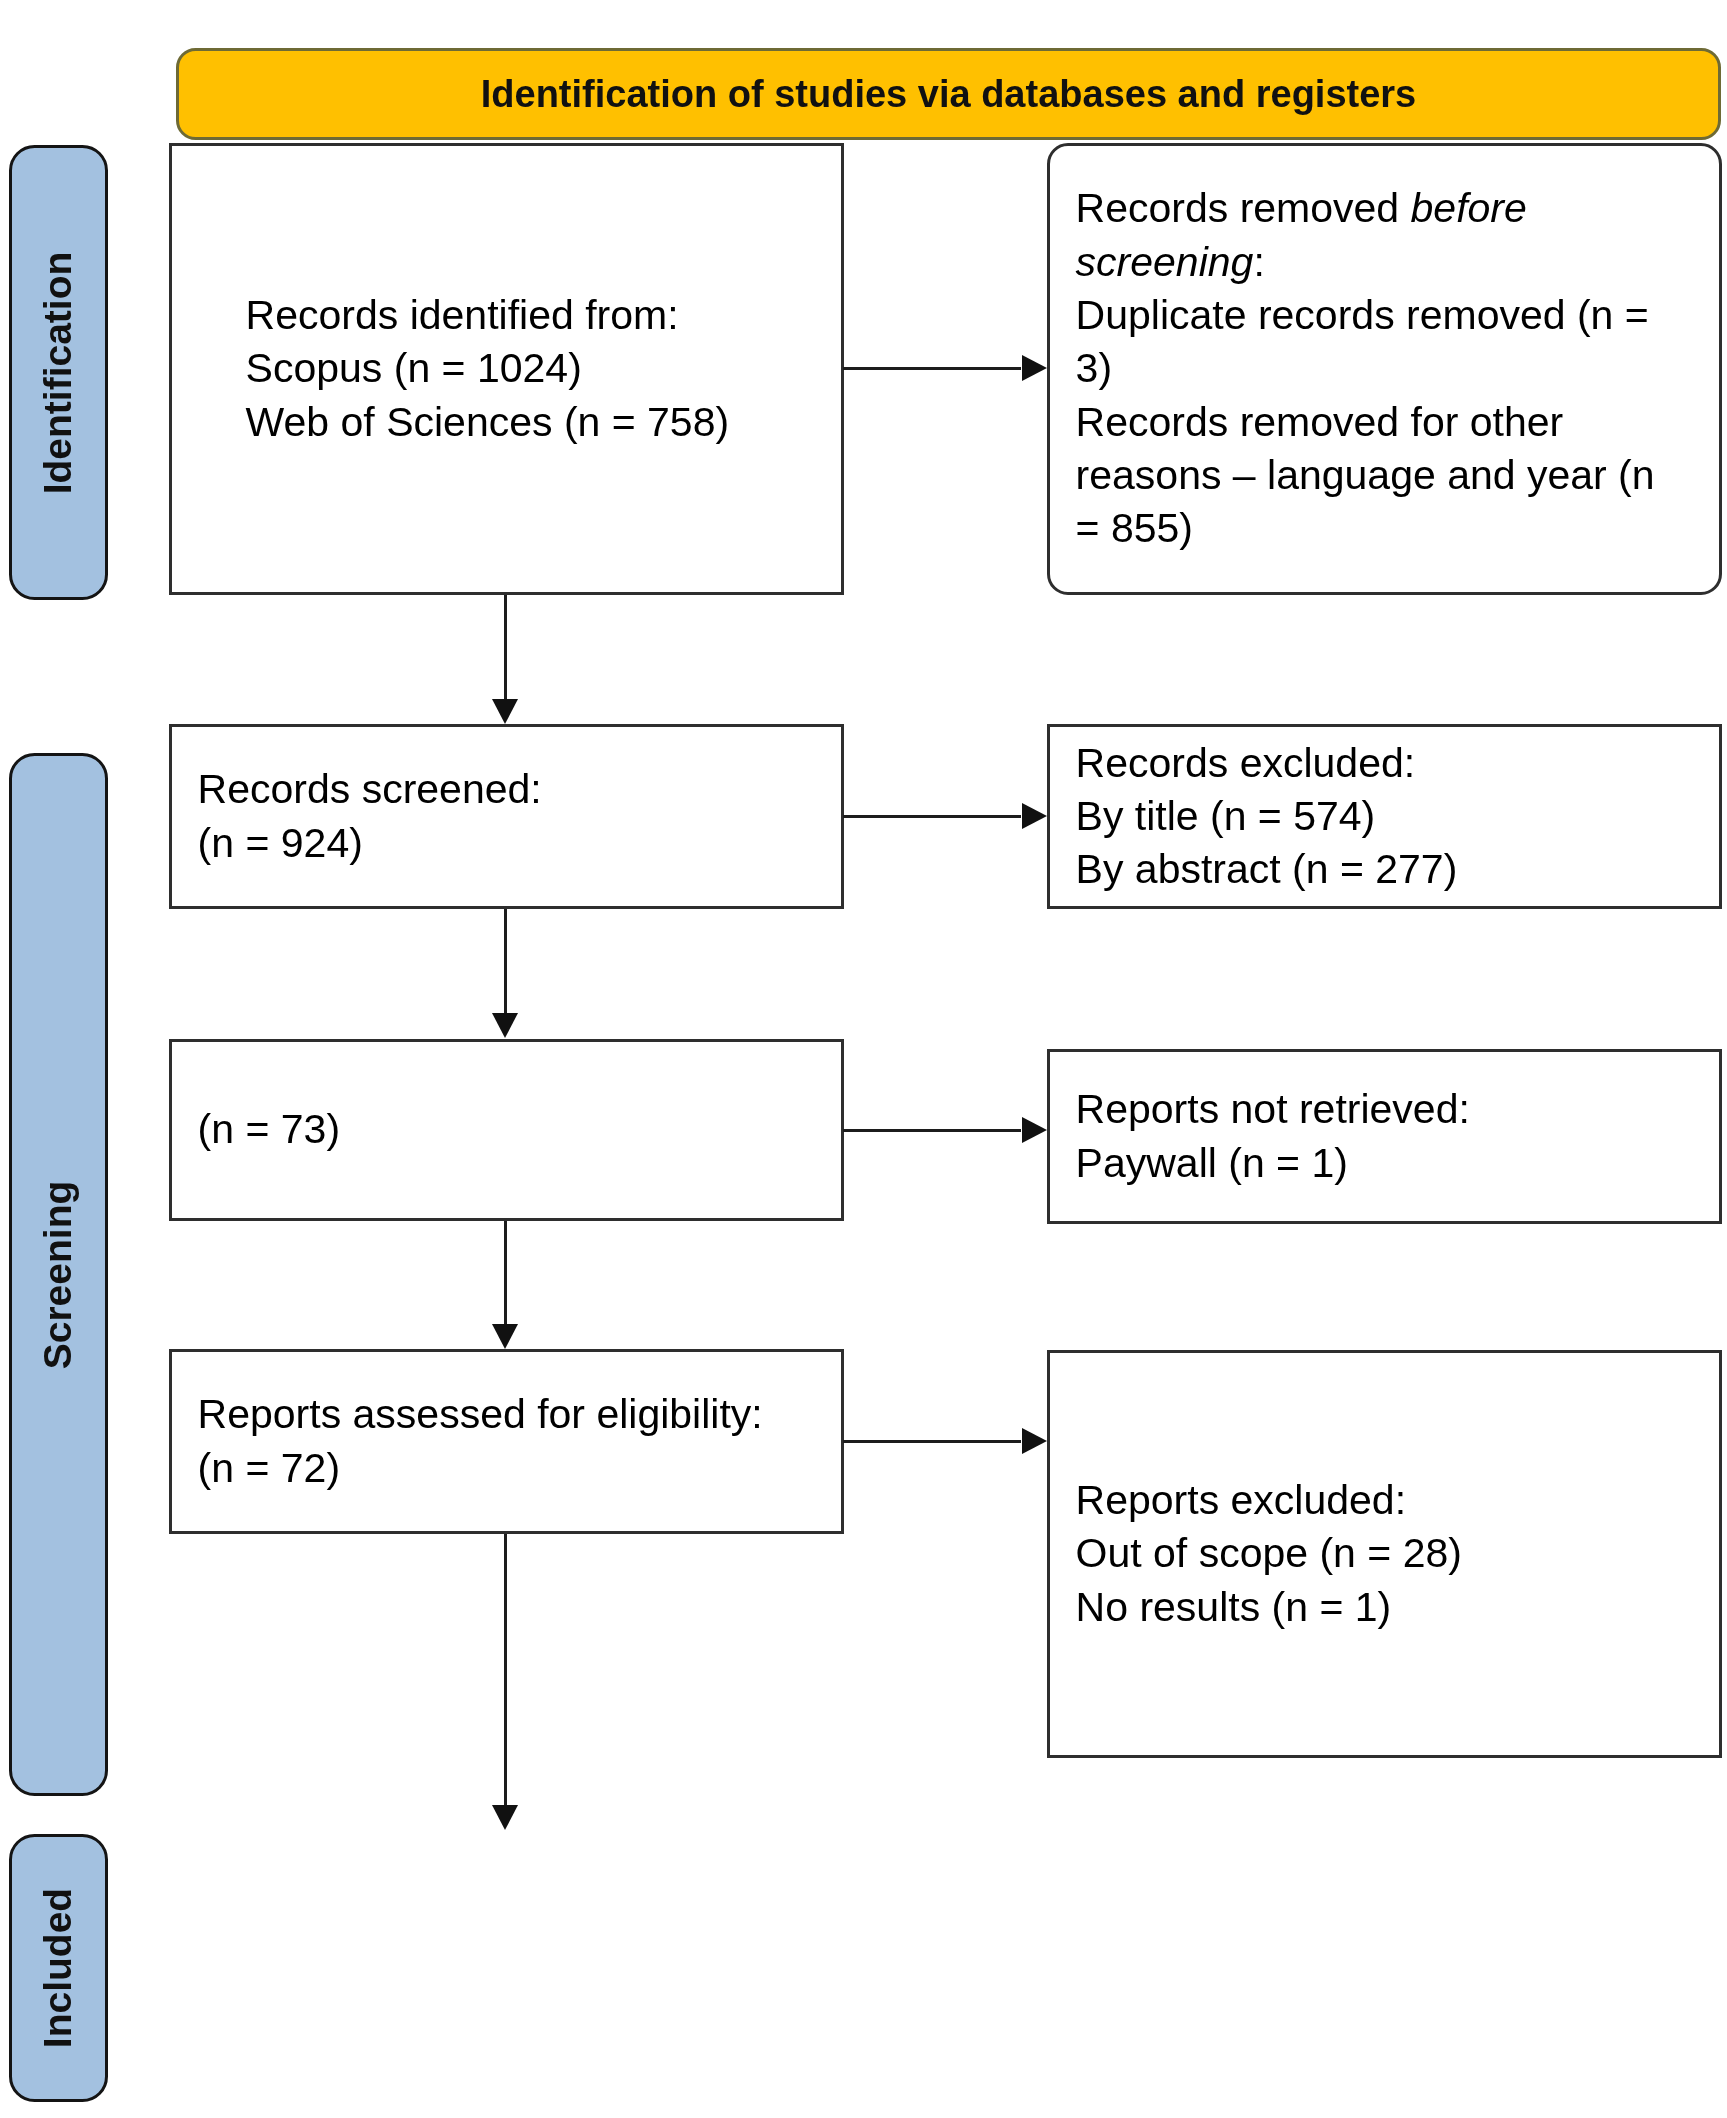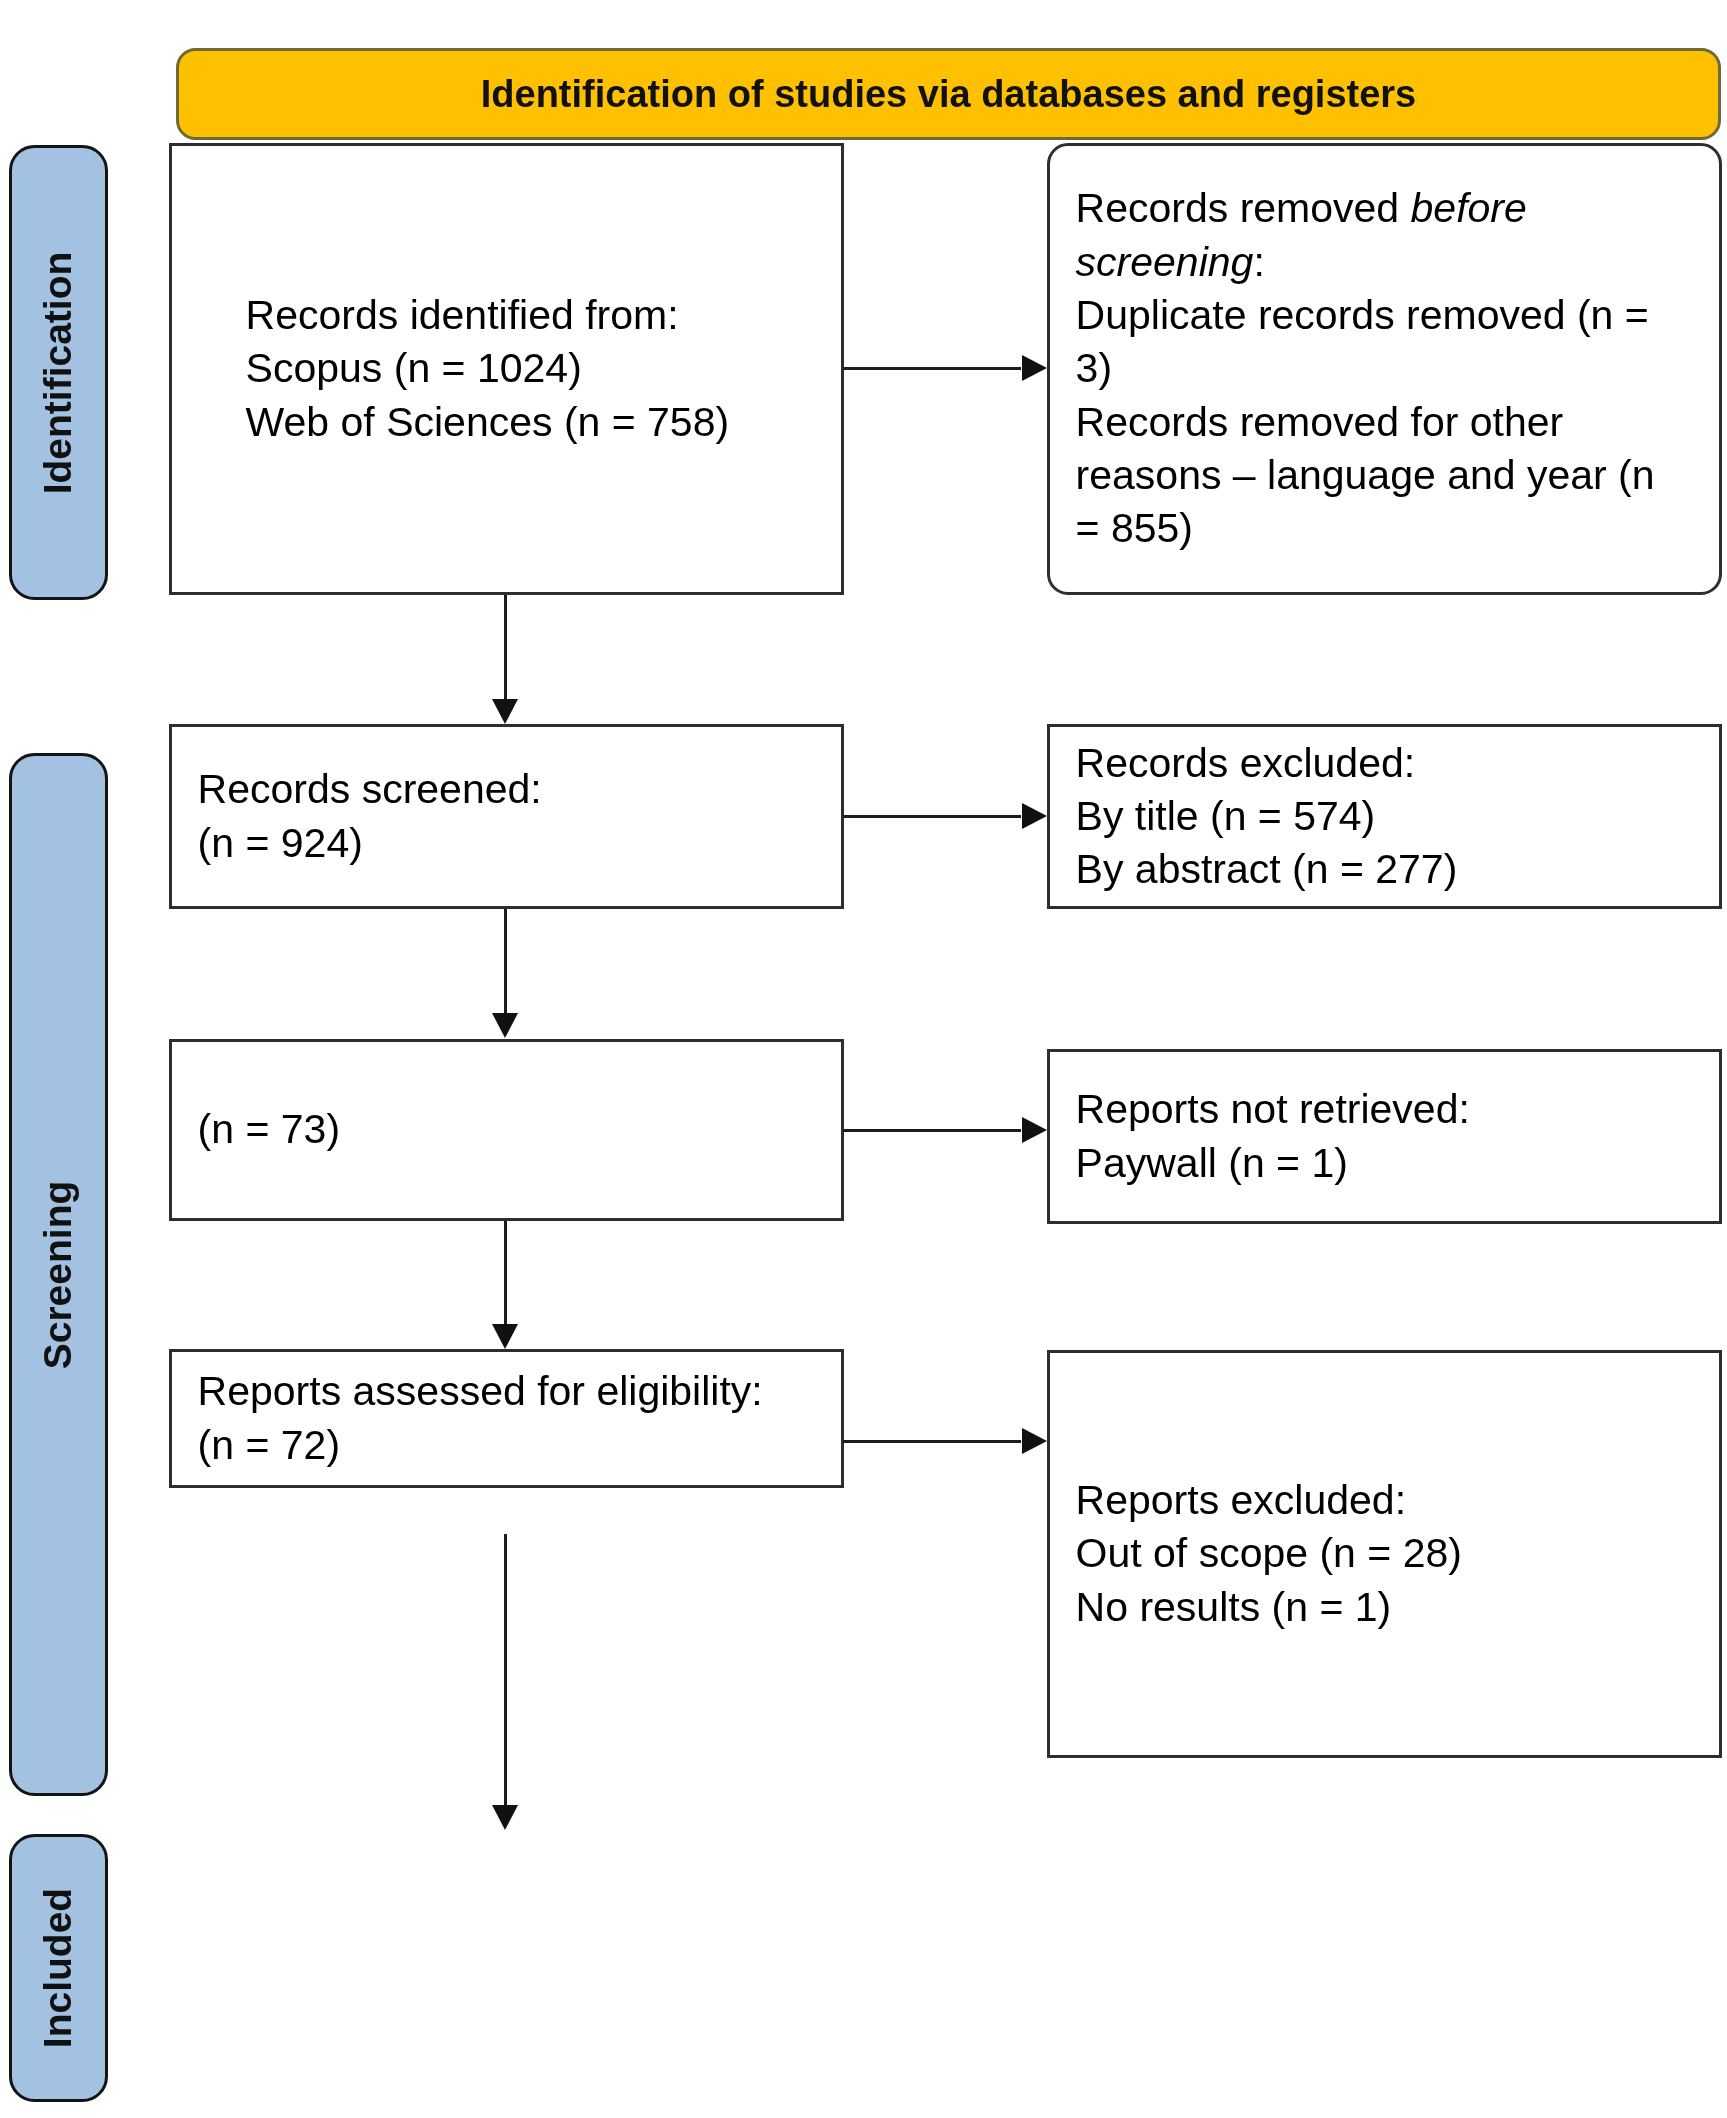--- a/index.html
+++ b/index.html
@@ -46,21 +46,21 @@
     box-sizing: border-box;
     display: flex; align-items: center;
     font-size: 41px; line-height: 1.3; color: #000;
   }
   .box-inner { width: 100%; padding: 0 38px 0 25.6px; }
   .col-left { left: 169px; width: 675px; }
   .col-right { left: 1047px; width: 675px; }
   .b1 { top: 143px;  height: 452px; padding-left: 48px; }
   .b2 { top: 724px;  height: 185px; }
   .b3 { top: 1039px; height: 182px; }
-  .b4 { top: 1349px; height: 139px; }
+  .b4 { top: 1349px; height: 185px; }
   .b5 { top: 1831px; height: 253px; }
   .r1 { top: 143px;  height: 452px; border-radius: 21px; }
   .r2 { top: 724px;  height: 185px; }
   .r3 { top: 1049px; height: 175px; }
   .r4 { top: 1350px; height: 408px; }
   .hline { position: absolute; height: 3px; background: #1c1c1c; }
   .vline { position: absolute; width: 3px; background: #1c1c1c; }
   .head-right {
     position: absolute; width: 0; height: 0;
     border-top: 13.6px solid transparent;

